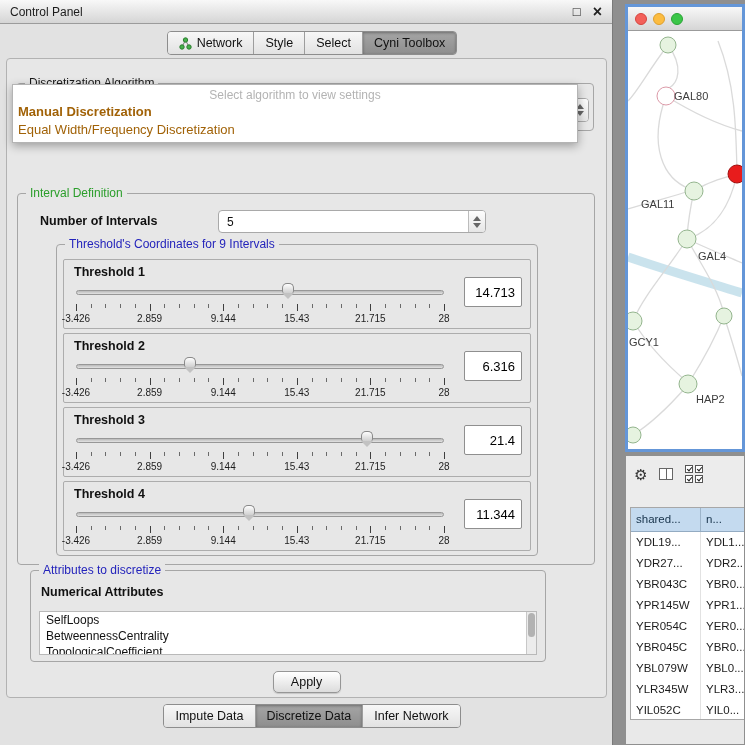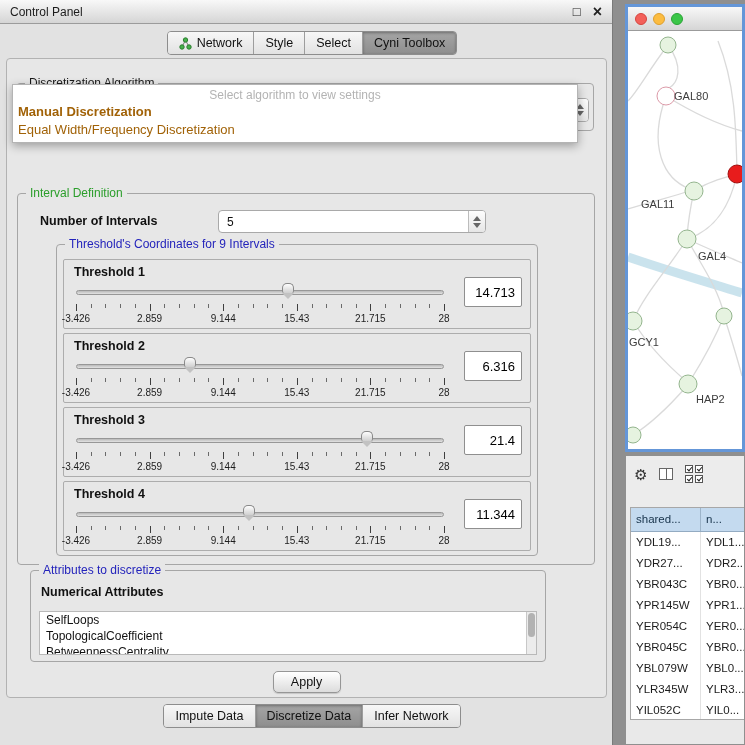--- a/index.html
+++ b/index.html
@@ -356,23 +356,23 @@
         </div>
       </div>
 
       <div id="attr-group" class="group">
         <span class="group-label blue">Attributes to discretize</span>
         <span id="attr-title">Numerical Attributes</span>
         <div id="attr-list">
 
             <div class="attr-item">SelfLoops</div>
 
+            <div class="attr-item">BetweennessCentrality</div>
+
             <div class="attr-item">TopologicalCoefficient</div>
-
-            <div class="attr-item">BetweennessCentrality</div>
 
           <div id="attr-scrollbar">
               <div id="attr-scroll-thumb"></div>
             </div>
         </div>
       </div>
 
       <div id="apply-btn">Apply</div>
     </div>
 

